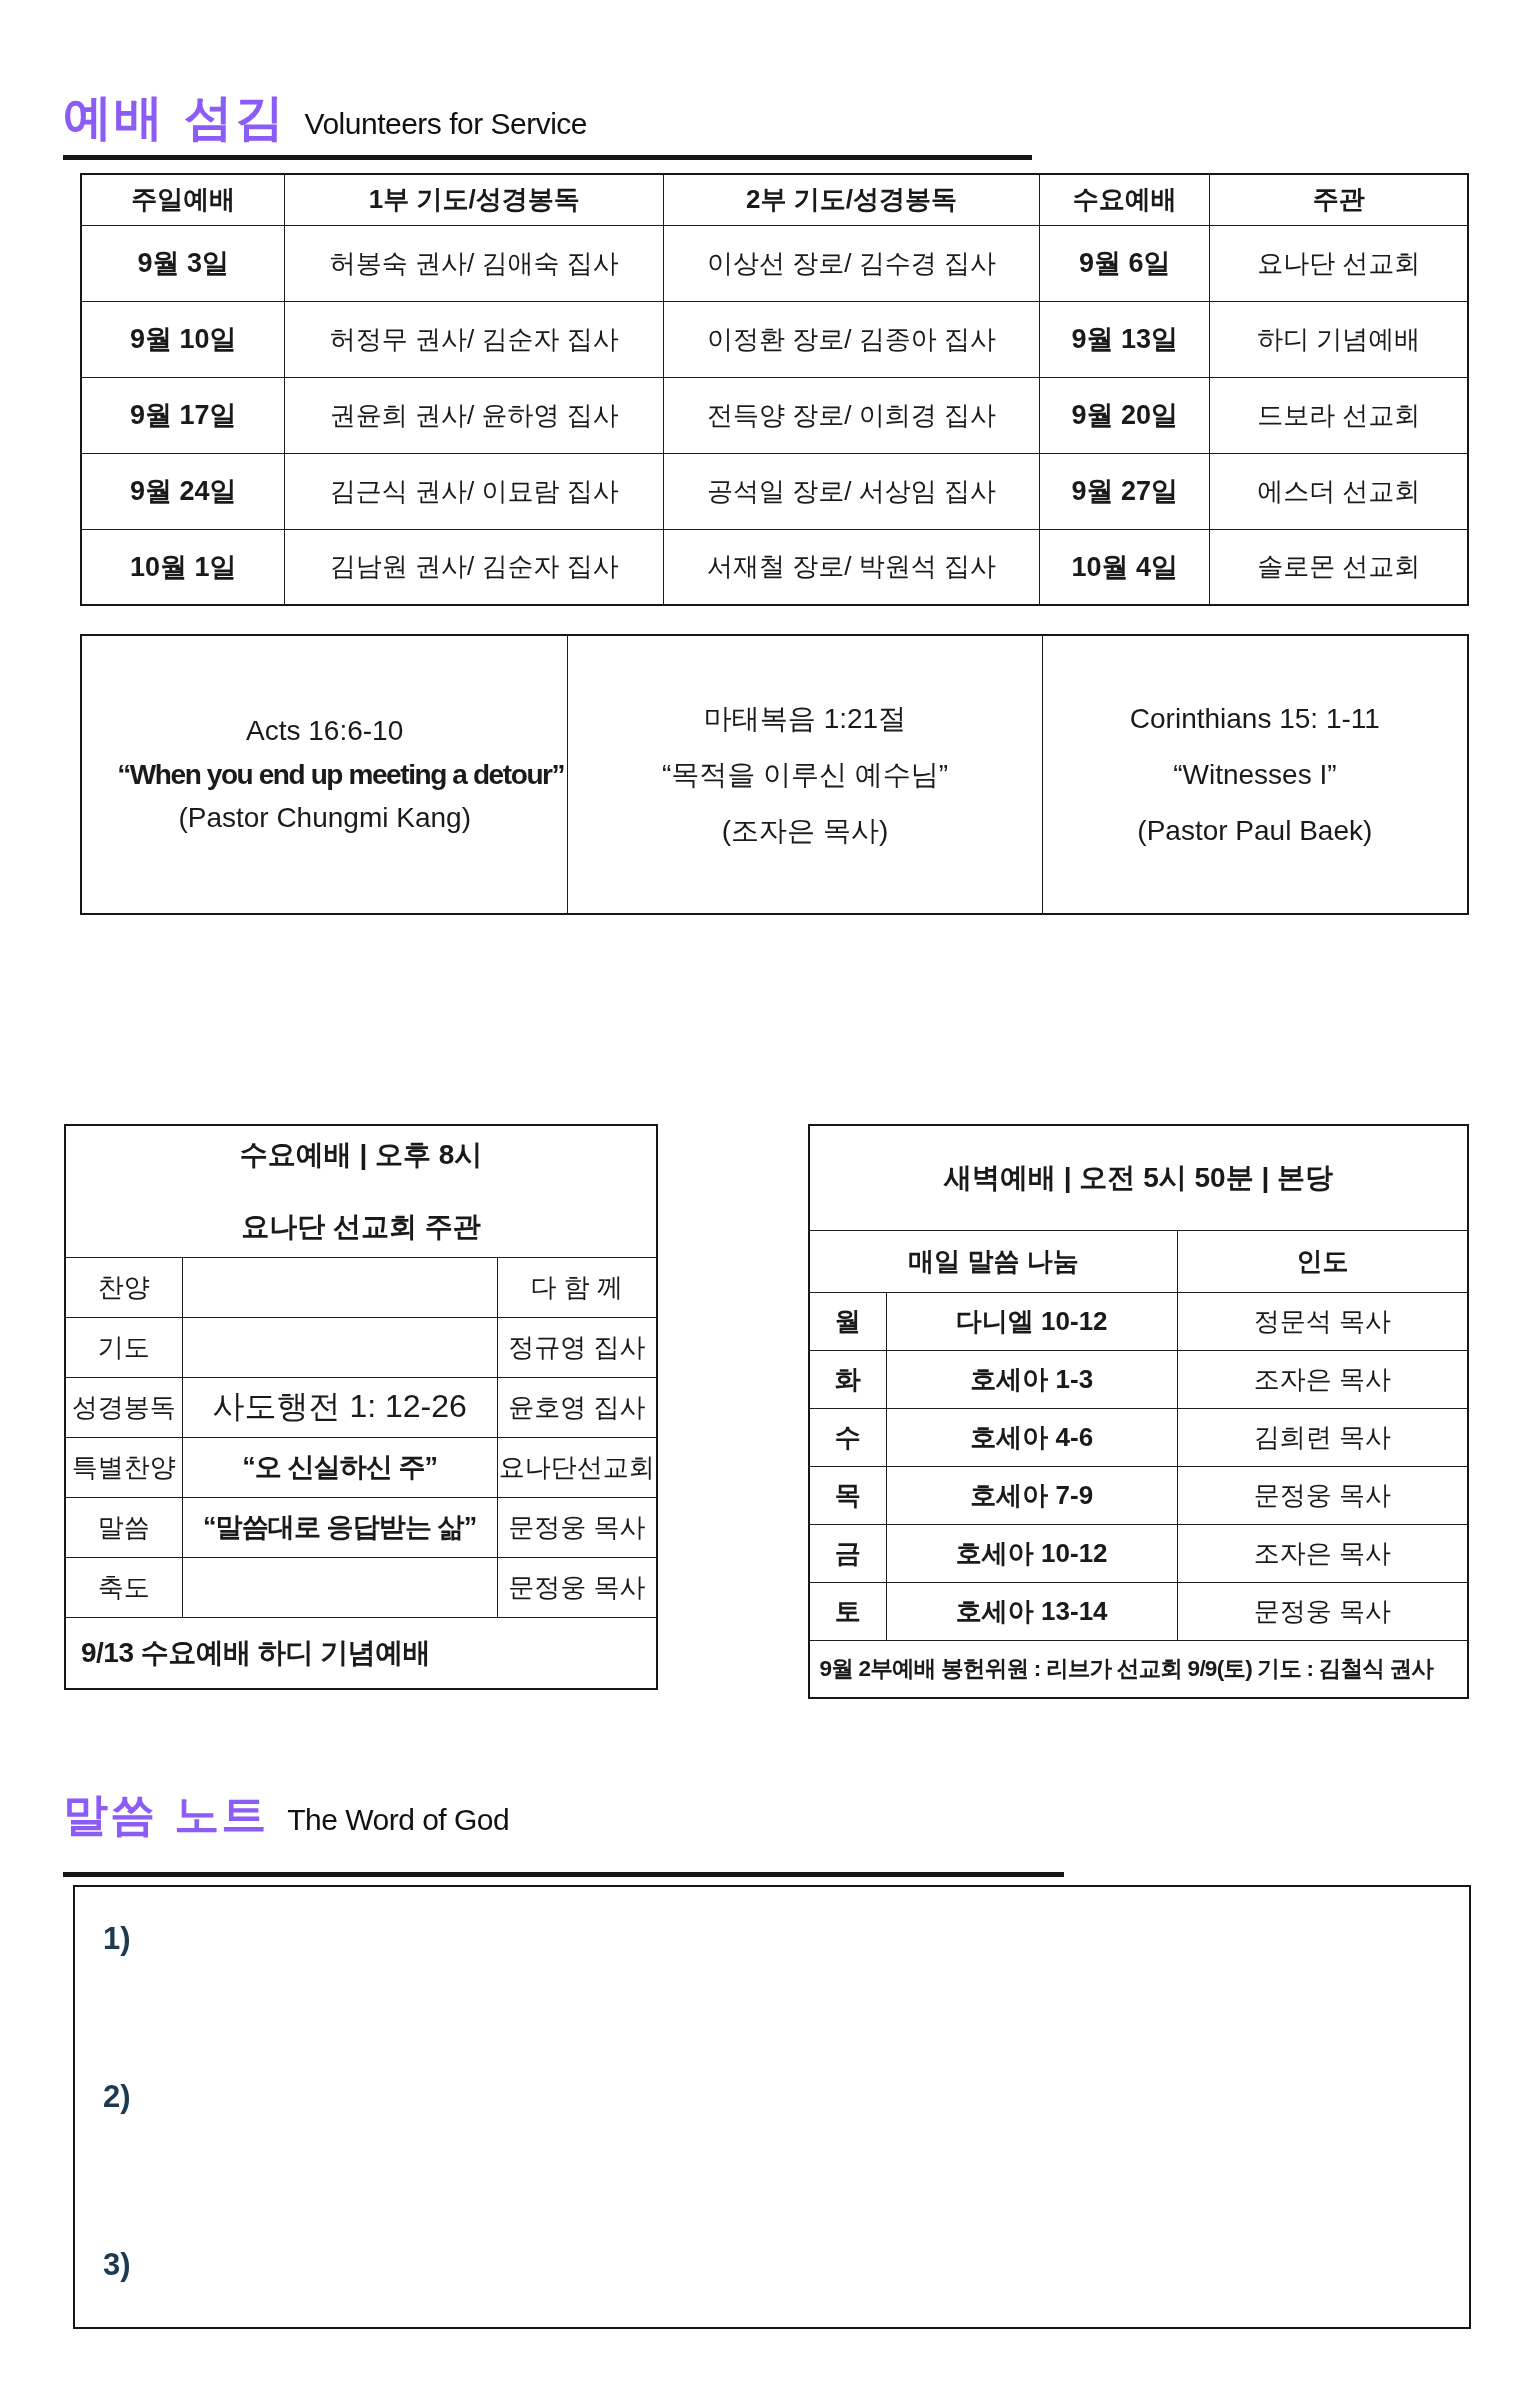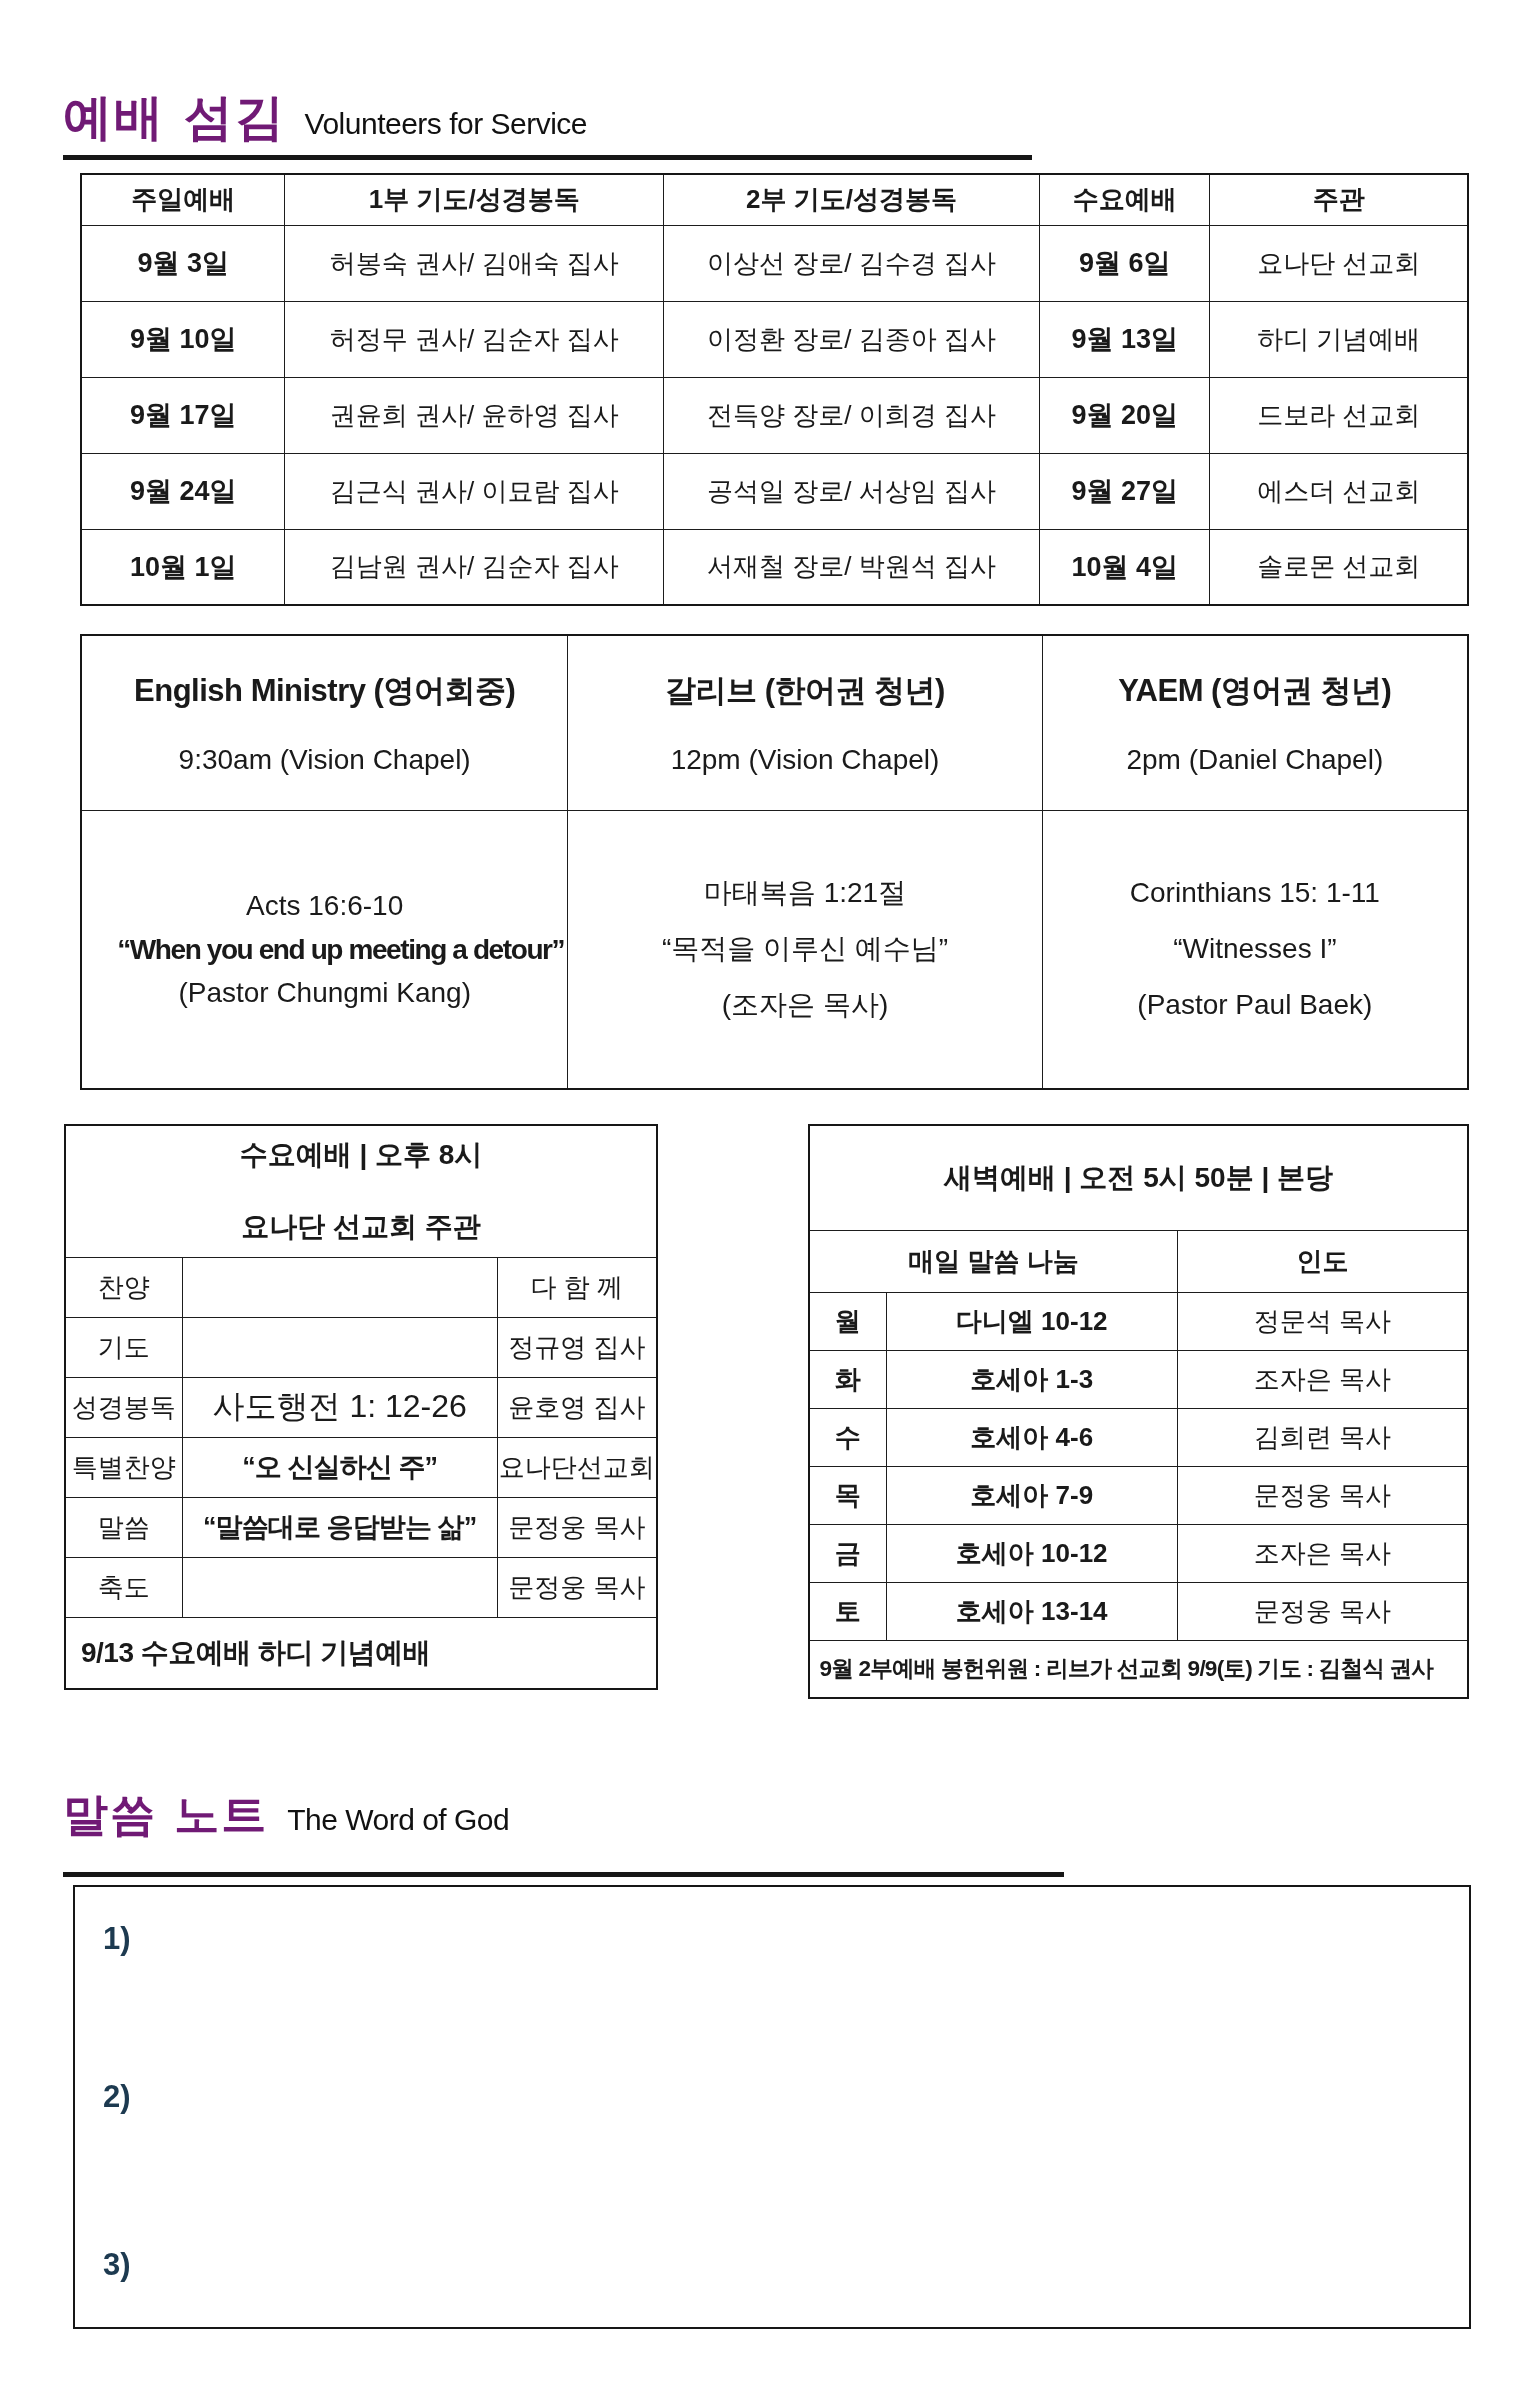--- a/index.html
+++ b/index.html
@@ -2,21 +2,21 @@
 <html style="font-size:15px"><head>
 <meta charset="utf-8">
 <style>
   html,body { margin:0; padding:0; background:#fff; }
   .page {
     position:relative; width:1538px; height:2401px; background:#ffffff;
     font-family:"Liberation Sans", sans-serif; color:#1a1a1a; overflow:hidden;
   }
   
   .sec-head { position:absolute; display:flex; align-items:baseline; white-space:nowrap; }
-  .sec-head .ko { font-family:"DejaVu Serif", serif; font-weight:bold; font-size:49px; letter-spacing:1.9px; color:#701a75; }
+  .sec-head .ko { font-family:"DejaVu Serif", serif; font-weight:bold; font-size:49px; letter-spacing:1.9px; color:#8b5cf6; }
   .sec-head .en { font-size:30px; margin-left:19px; color:#111; letter-spacing:-0.5px; }
   .rule { position:absolute; height:4.7px; background:#161616; }
 
   
   table.tbl { position:absolute; border-collapse:collapse; table-layout:fixed; background:#fff; }
   table.tbl { border:2.8px solid #161616; }
   table.tbl td { border:1.9px solid #1d1d1d; text-align:center; vertical-align:middle; padding:0; overflow:hidden; }
 
   
   .t1 td { font-size:26px; }
@@ -116,34 +116,20 @@
   </tbody>
     </table>
 
   <table class="tbl t2" style="left:80px; top:634px; width:1389px;">
     <colgroup>
       <col style="width:35.1%">
         <col style="width:34.2%">
         <col style="width:30.7%">
     </colgroup>
     <tbody>
-        <tr style="height:175px;">
-      <td>
-        <div class="mtitle">English Ministry (영어회중)</div>
-        <div class="mtime">9:30am (Vision Chapel)</div>
-      </td>
-      <td>
-        <div class="mtitle">갈리브 (한어권 청년)</div>
-        <div class="mtime">12pm (Vision Chapel)</div>
-      </td>
-      <td>
-        <div class="mtitle">YAEM (영어권 청년)</div>
-        <div class="mtime">2pm (Daniel Chapel)</div>
-      </td>
-    </tr>
     <tr style="height:279px;">
       <td class="sermon">
         <div>Acts 16:6-10</div>
         <div class="squeeze">“When you end up meeting a detour”</div>
         <div>(Pastor Chungmi Kang)</div>
       </td>
       <td class="sermon loose">
         <div>마태복음 1:21절</div>
         <div>“목적을 이루신 예수님”</div>
         <div>(조자은 목사)</div>

